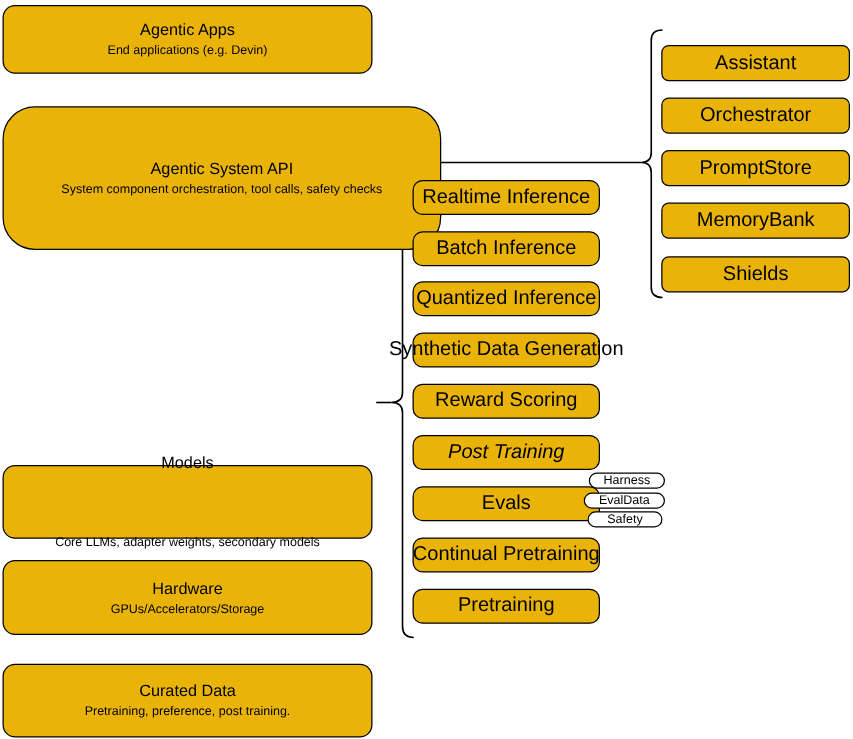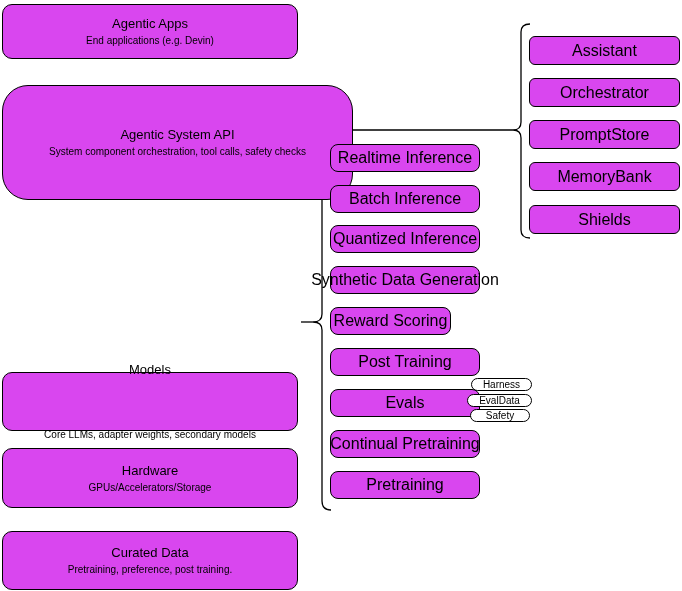--- a/index.html
+++ b/index.html
@@ -19,21 +19,21 @@
   svg.connectors {
     position: absolute;
     left: 0; top: 0;
     width: 682px; height: 591px;
     pointer-events: none;
   }
   .box {
     position: absolute;
     box-sizing: border-box;
     border: 1.4px solid #000000;
-    background: #d946ef;
+    background: #eab308;
     display: flex;
     flex-direction: column;
     align-items: center;
     justify-content: center;
     text-align: center;
   }
   .stack-box .title {
     font-size: 13px;
     line-height: 16px;
     white-space: nowrap;
@@ -99,22 +99,22 @@
 
   <div class="box stack-box" style="left:2px; top:531px; width:296px; height:59px; border-radius:10px;">
     <span class="title">Curated Data</span>
     <span class="subtitle">Pretraining, preference, post training.</span>
   </div>
 
   <div class="box item-box" style="left:330px; top:144px; width:150px; height:28px; border-radius:8px;">Realtime Inference</div>
   <div class="box item-box" style="left:330px; top:185px; width:150px; height:28px; border-radius:8px;">Batch Inference</div>
   <div class="box item-box" style="left:330px; top:225px; width:150px; height:28px; border-radius:8px;">Quantized Inference</div>
   <div class="box item-box" style="left:330px; top:266px; width:150px; height:28px; border-radius:8px;">Synthetic Data Generation</div>
-  <div class="box item-box" style="left:330px; top:307px; width:121px; height:28px; border-radius:8px;">Reward Scoring</div>
-  <div class="box item-box" style="left:330px; top:348px; width:150px; height:28px; border-radius:8px;">Post Training</div>
+  <div class="box item-box" style="left:330px; top:307px; width:150px; height:28px; border-radius:8px;">Reward Scoring</div>
+  <div class="box item-box" style="left:330px; top:348px; width:150px; height:28px; border-radius:8px;font-style:italic;">Post Training</div>
   <div class="box item-box" style="left:330px; top:389px; width:150px; height:28px; border-radius:8px;">Evals</div>
   <div class="box item-box" style="left:330px; top:430px; width:150px; height:28px; border-radius:8px;">Continual Pretraining</div>
   <div class="box item-box" style="left:330px; top:471px; width:150px; height:28px; border-radius:8px;">Pretraining</div>
 
   <div class="pill" style="left:471px; top:378px; width:61px; height:13px;text-align:right;">Harness</div>
   <div class="pill" style="left:467px; top:394px; width:65px; height:13px;">EvalData</div>
   <div class="pill" style="left:470px; top:409px; width:60px; height:13px;">Safety</div>
 
   <div class="box item-box" style="left:529px; top:36px; width:151px; height:29px; border-radius:6px;">Assistant</div>
   <div class="box item-box" style="left:529px; top:78px; width:151px; height:29px; border-radius:6px;">Orchestrator</div>

